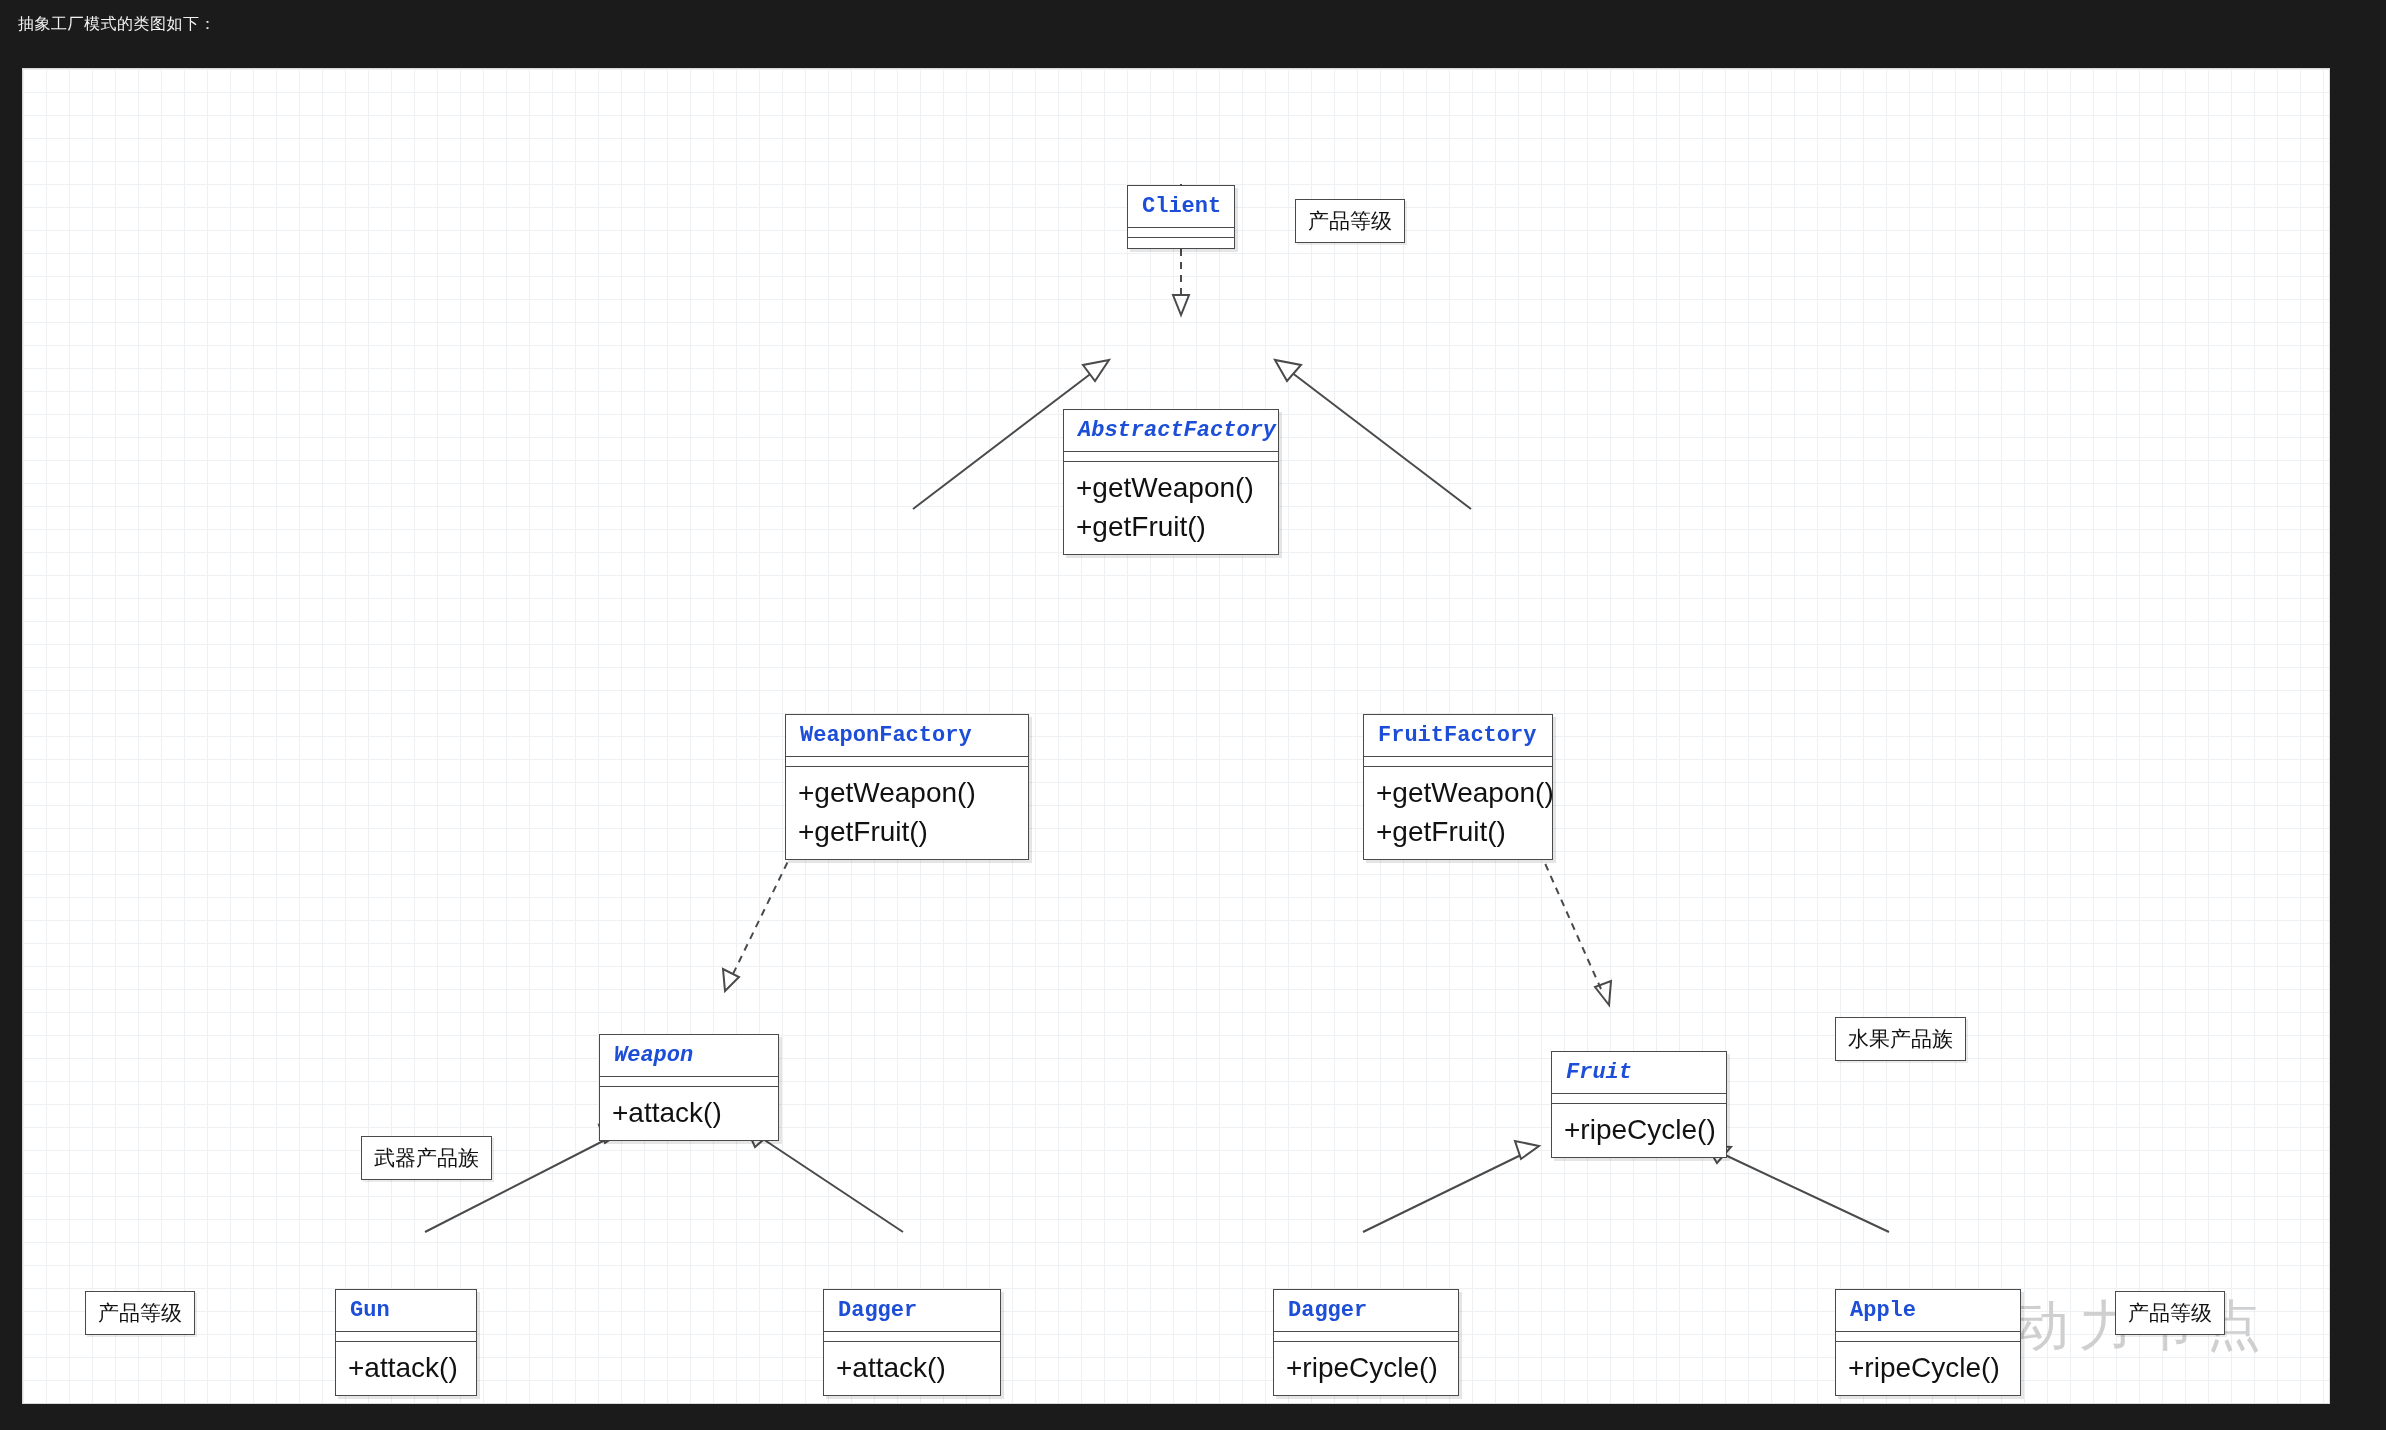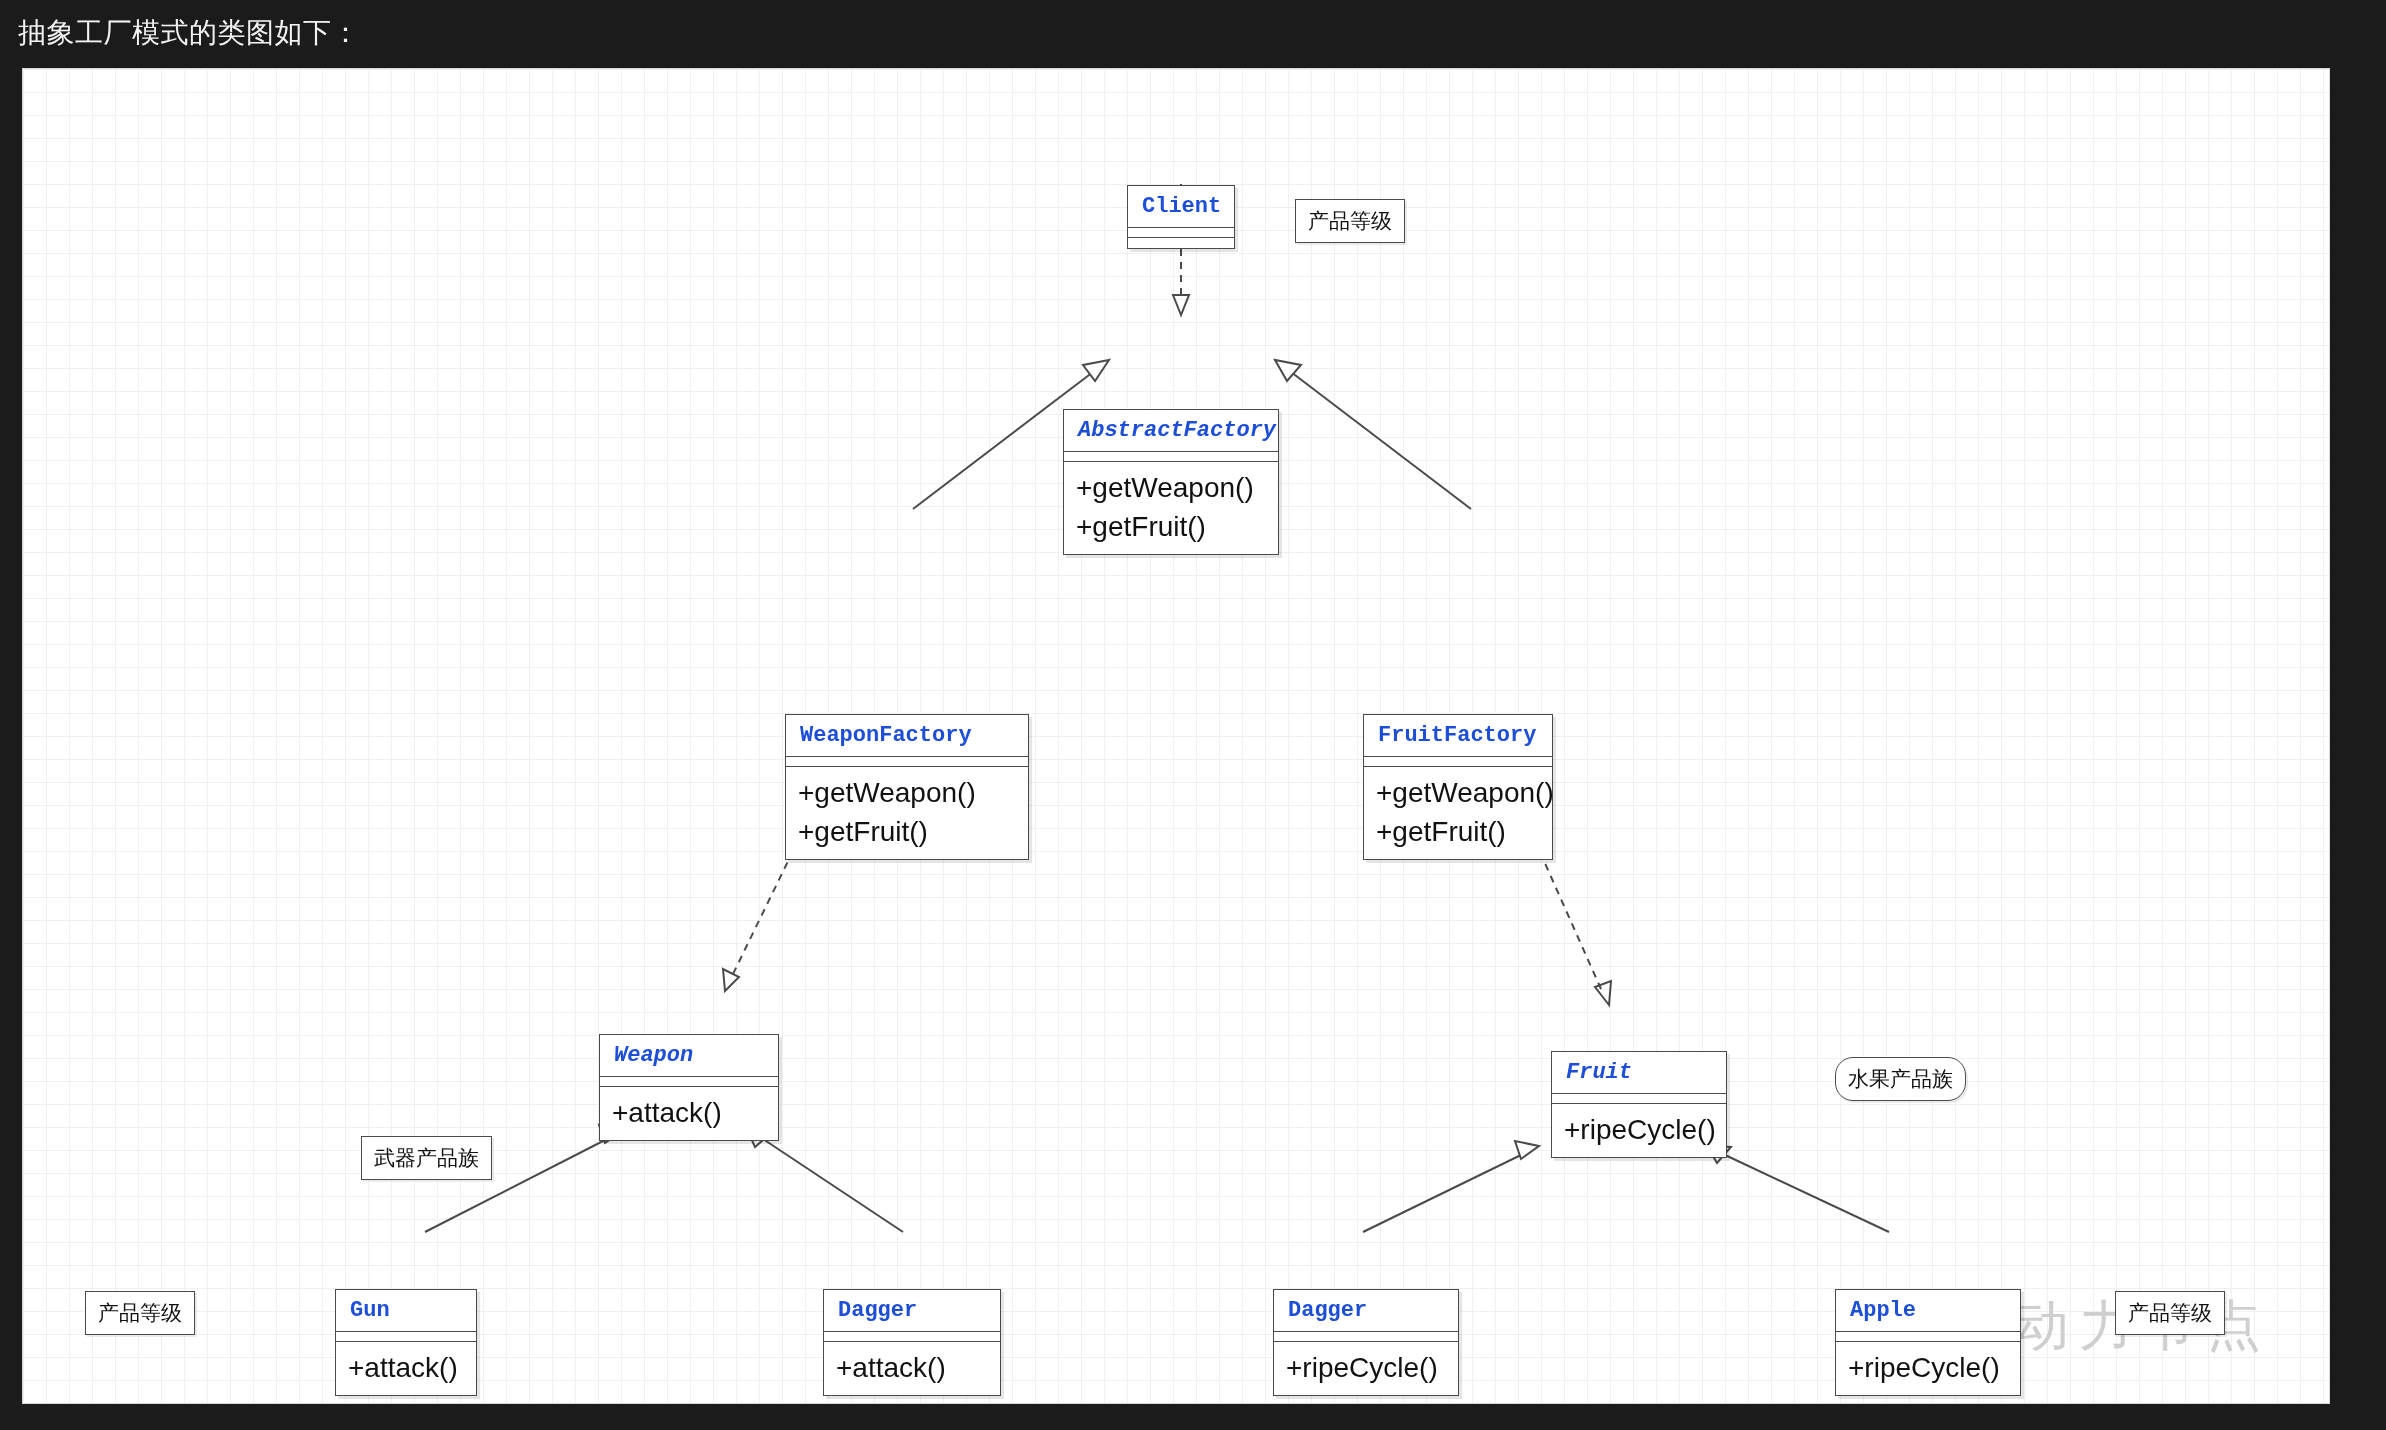--- a/index.html
+++ b/index.html
@@ -14,21 +14,21 @@
   #root {
     position: relative;
     width: 2386px;
     height: 1430px;
     background: #1b1b1b;
   }
   #caption {
     position: absolute;
     left: 18px;
     top: 14px;
-    font-size: 28px;
+    font-size: 16px;
     color: #f2f2f2;
     letter-spacing: 0.5px;
     white-space: nowrap;
   }
   #canvas {
     position: absolute;
     left: 22px;
     top: 68px;
     width: 2306px;
     height: 1334px;
@@ -243,19 +243,19 @@
     <div class="uml" style="left:1812px; top:1220px; width:186px;">
       <div class="title">Apple</div>
       <div class="attrs"></div>
       <div class="ops">
         <div>+ripeCycle()</div>
       </div>
     </div>
 
     <div class="note" style="left:1272px; top:130px;">产品等级</div>
     <div class="note" style="left:338px; top:1026px;margin-top:41px;">武器产品族</div>
-    <div class="note" style="left:1812px; top:988px;border-radius:18px;">水果产品族</div>
+    <div class="note" style="left:1812px; top:948px;">水果产品族</div>
     <div class="note" style="left:62px; top:1222px;">产品等级</div>
     <div class="note" style="left:2092px; top:1222px;">产品等级</div>
 
     <div id="watermark">动力节点</div>
   </div>
 </div>
 
 </body></html>

